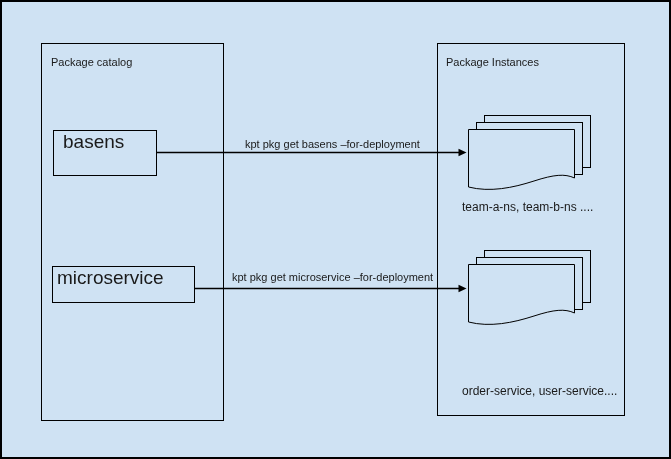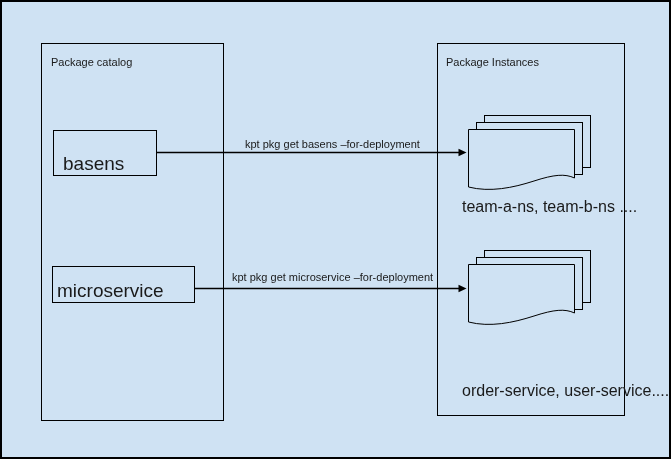--- a/index.html
+++ b/index.html
@@ -33,21 +33,21 @@
     line-height: 18px;
     white-space: nowrap;
   }
   .catalog .box-title   { left: 9px; }
   .instances .box-title { left: 8px; }
   .pkg {
     position: absolute;
     box-sizing: border-box;
     border: 1px solid var(--line);
     display: flex;
-    align-items: flex-end;
+    align-items: flex-start;
     font-size: 19px;
     white-space: nowrap;
   }
   .pkg-basens { left: 11px; top: 86px;  width: 104px; height: 46px; padding-left: 9px; }
   .pkg-micro  { left: 10px; top: 222px; width: 143px; height: 37px; padding-left: 4px; }
   .stack { position: absolute; width: 137px; height: 80px; }
   .stack-1 { left: 30px; top: 71px; }
   .stack-2 { left: 30px; top: 206px; }
   .sheet {
     position: absolute;
@@ -56,21 +56,21 @@
     box-sizing: border-box;
     border: 1px solid var(--line);
     background: var(--background);
   }
   .sheet-back { left: 16px; top: 0; }
   .sheet-mid  { left: 8px;  top: 7px; }
   .doc-front  { position: absolute; left: 0; top: 14px; }
   .doc-path   { fill: var(--background); stroke: var(--line); stroke-width: 1; }
   .caption {
     position: absolute;
-    font-size: 16px;
+    font-size: 12px;
     line-height: 14px;
     white-space: nowrap;
   }
   .caption-1 { left: 24px; top: 156px; }
   .caption-2 { left: 24px; top: 292px; margin-top: 48px; }
   .arrows {
     position: absolute;
     left: 0; top: 0;
     width: 667px; height: 455px;
     pointer-events: none;

